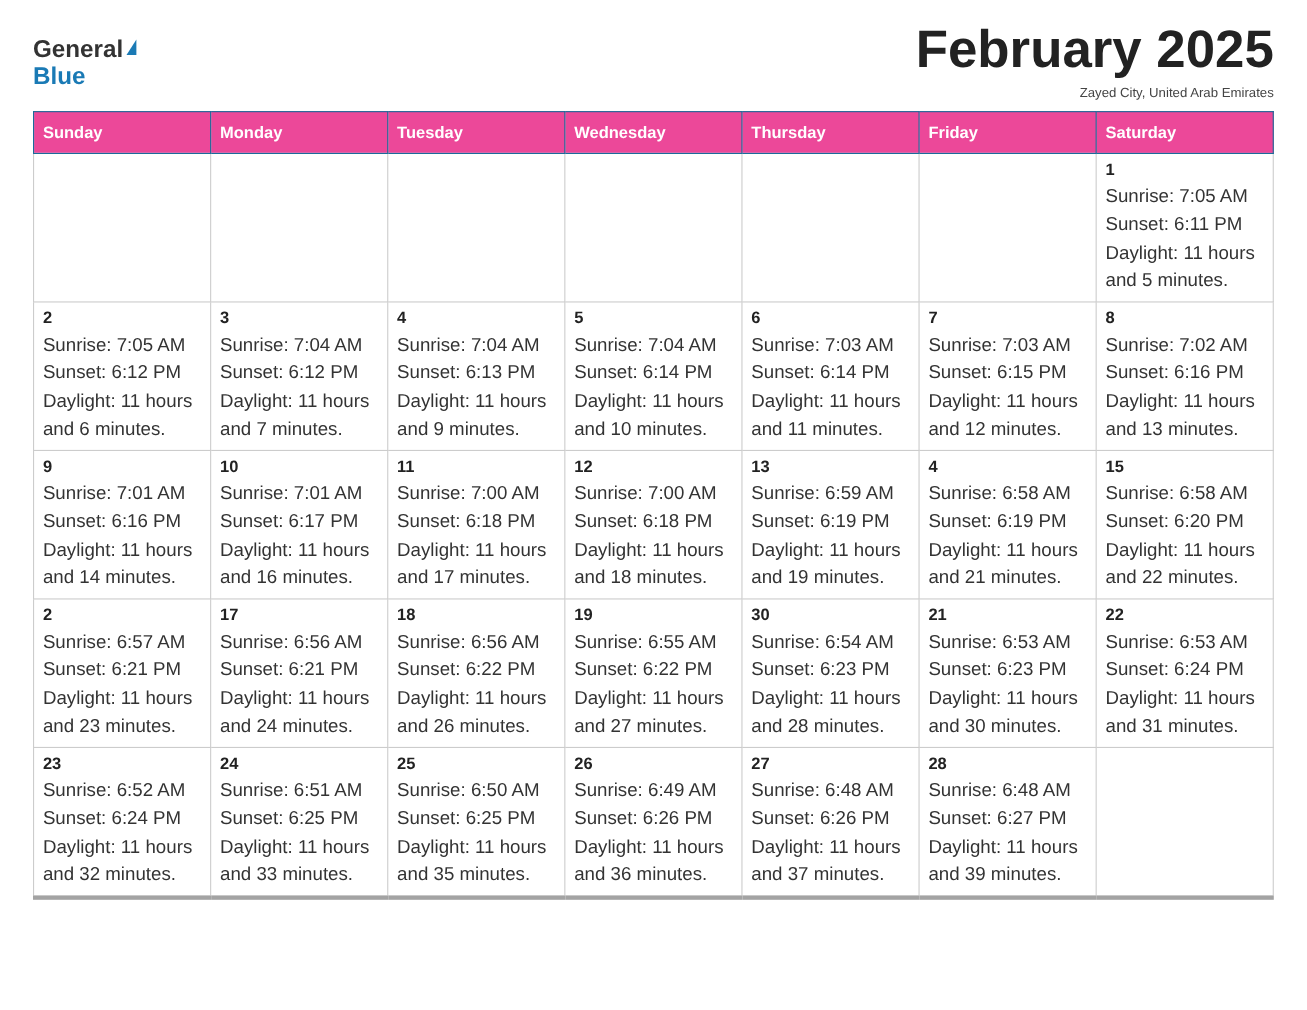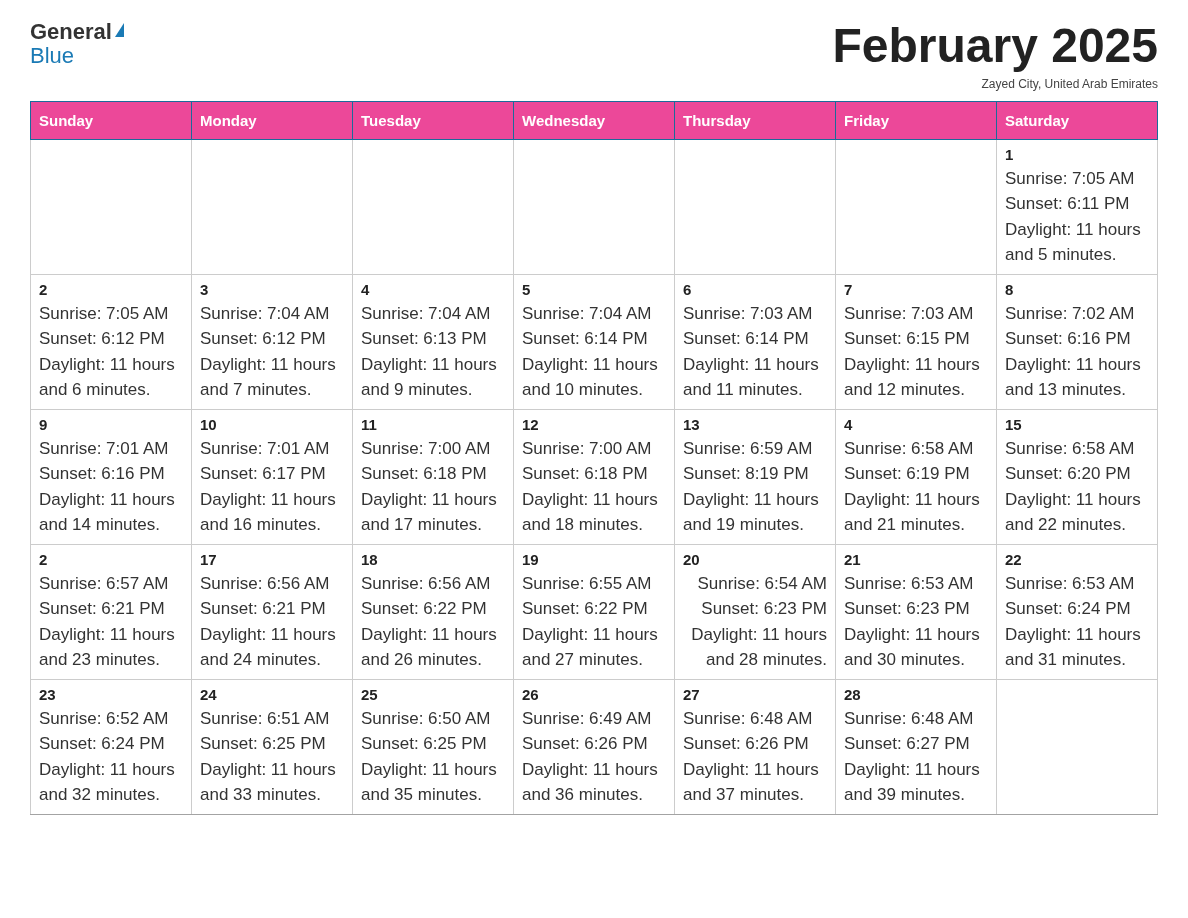--- a/index.html
+++ b/index.html
@@ -13,30 +13,31 @@
     .header {
       display: flex;
       justify-content: space-between;
       align-items: flex-start;
       margin-bottom: 10px;
     }
     .logo {
       display: flex;
       flex-direction: column;
       align-items: flex-start;
+      margin-top: 13px;
     }
     .logo-general {
       font-size: 22px;
       font-weight: bold;
       color: #333;
       line-height: 1.1;
     }
     .logo-blue {
       font-size: 22px;
-      font-weight: normal;
+      font-weight: bold;
       color: #1a7ab5;
       line-height: 1.1;
     }
     .logo-triangle {
       display: inline-block;
       width: 0;
       height: 0;
       border-left: 9px solid transparent;
       border-bottom: 14px solid #1a7ab5;
       margin-left: 3px;
@@ -89,21 +90,21 @@
     }
     .day-info {
       font-size: 17px;
       color: #333;
       line-height: 1.5;
     }
     .empty-cell {
       background: #fff;
     }
     tr:last-child td {
-      border-bottom: 1px solid #a3a3a3;
+      border-bottom: 4px solid #a3a3a3;
     }
   </style>
 </head>
 <body>
 
 <div class="header">
   <div class="logo">
     <div style="display:flex; align-items:center;">
       <span class="logo-general">General</span>
       <span class="logo-triangle"></span>
@@ -208,21 +209,21 @@
         </td>
         <td>
           <div class="day-number">12</div>
           <div class="day-info" style="white-space: pre-line;">Sunrise: 7:00 AM
 Sunset: 6:18 PM
 Daylight: 11 hours and 18 minutes.</div>
         </td>
         <td>
           <div class="day-number">13</div>
           <div class="day-info" style="white-space: pre-line;">Sunrise: 6:59 AM
-Sunset: 8:19 PM
+Sunset: 6:19 PM
 Daylight: 11 hours and 19 minutes.</div>
         </td>
         <td>
           <div class="day-number">4</div>
           <div class="day-info" style="white-space: pre-line;">Sunrise: 6:58 AM
 Sunset: 6:19 PM
 Daylight: 11 hours and 21 minutes.</div>
         </td>
         <td>
           <div class="day-number">15</div>
@@ -250,22 +251,22 @@
 Sunset: 6:22 PM
 Daylight: 11 hours and 26 minutes.</div>
         </td>
         <td>
           <div class="day-number">19</div>
           <div class="day-info" style="white-space: pre-line;">Sunrise: 6:55 AM
 Sunset: 6:22 PM
 Daylight: 11 hours and 27 minutes.</div>
         </td>
         <td>
-          <div class="day-number">20</div>
-          <div class="day-info" style="white-space: pre-line; text-align: right;">Sunrise: 6:54 AM
+          <div class="day-number">30</div>
+          <div class="day-info" style="white-space: pre-line;">Sunrise: 6:54 AM
 Sunset: 6:23 PM
 Daylight: 11 hours and 28 minutes.</div>
         </td>
         <td>
           <div class="day-number">21</div>
           <div class="day-info" style="white-space: pre-line;">Sunrise: 6:53 AM
 Sunset: 6:23 PM
 Daylight: 11 hours and 30 minutes.</div>
         </td>
         <td>

